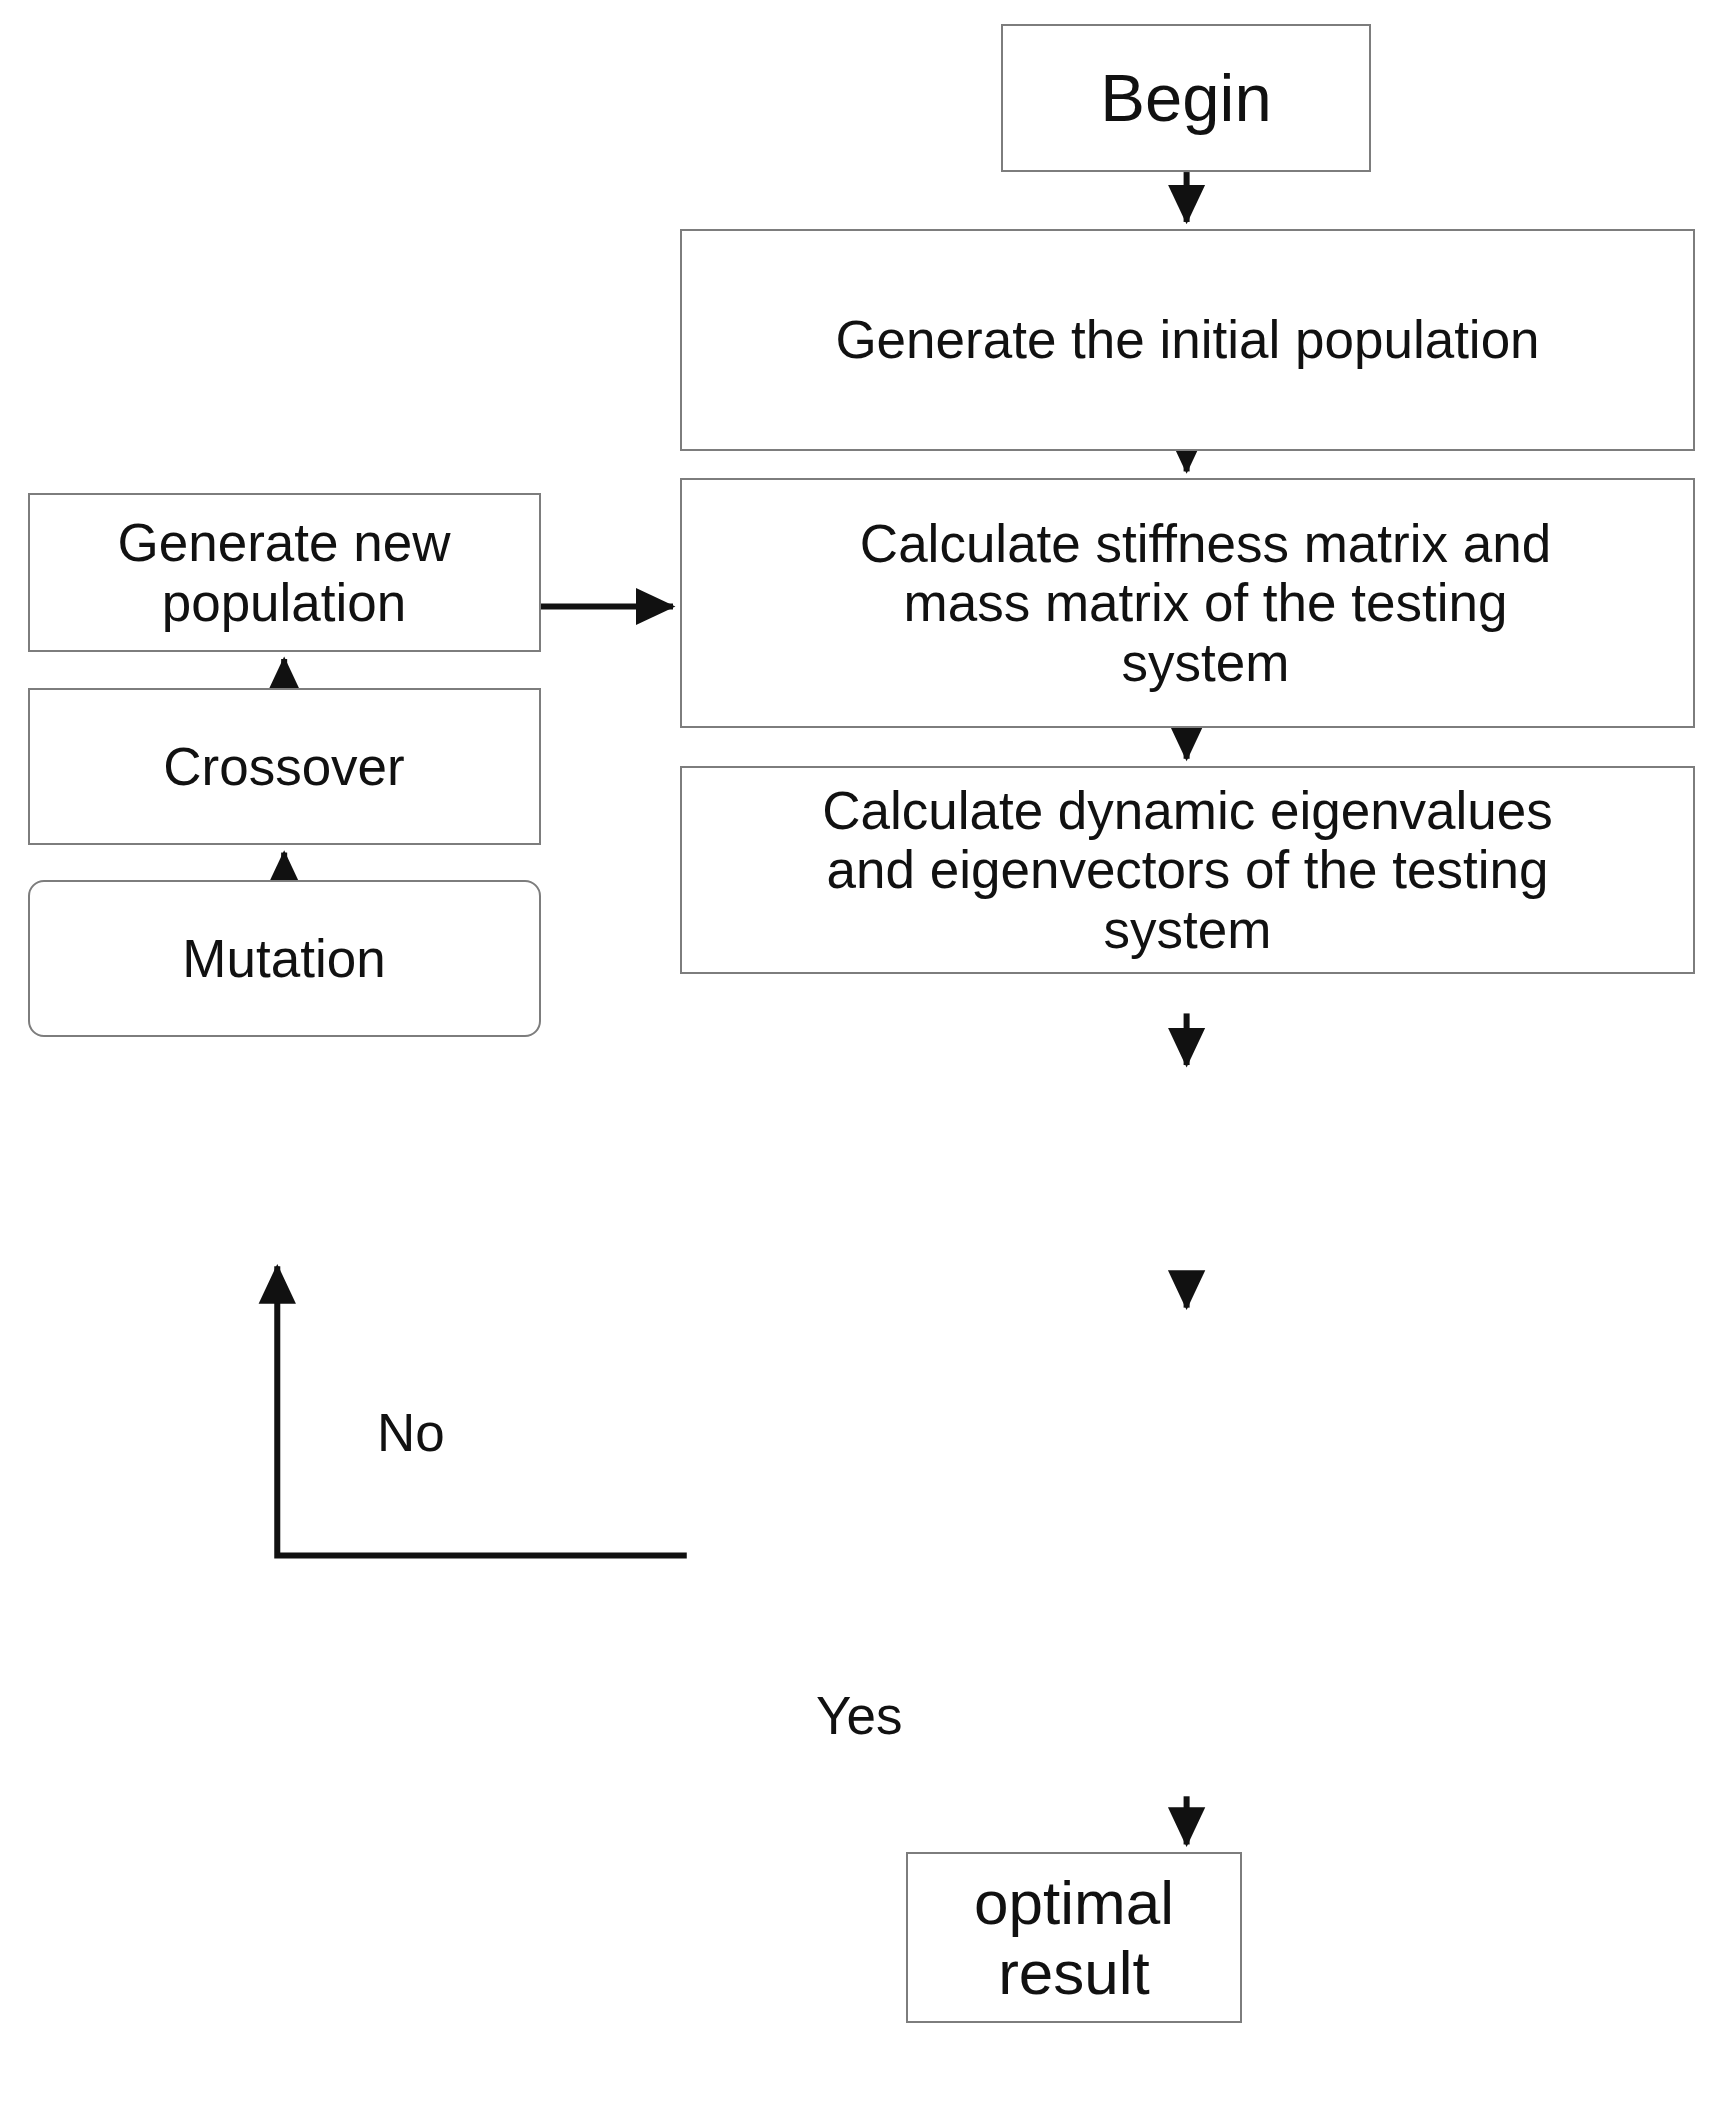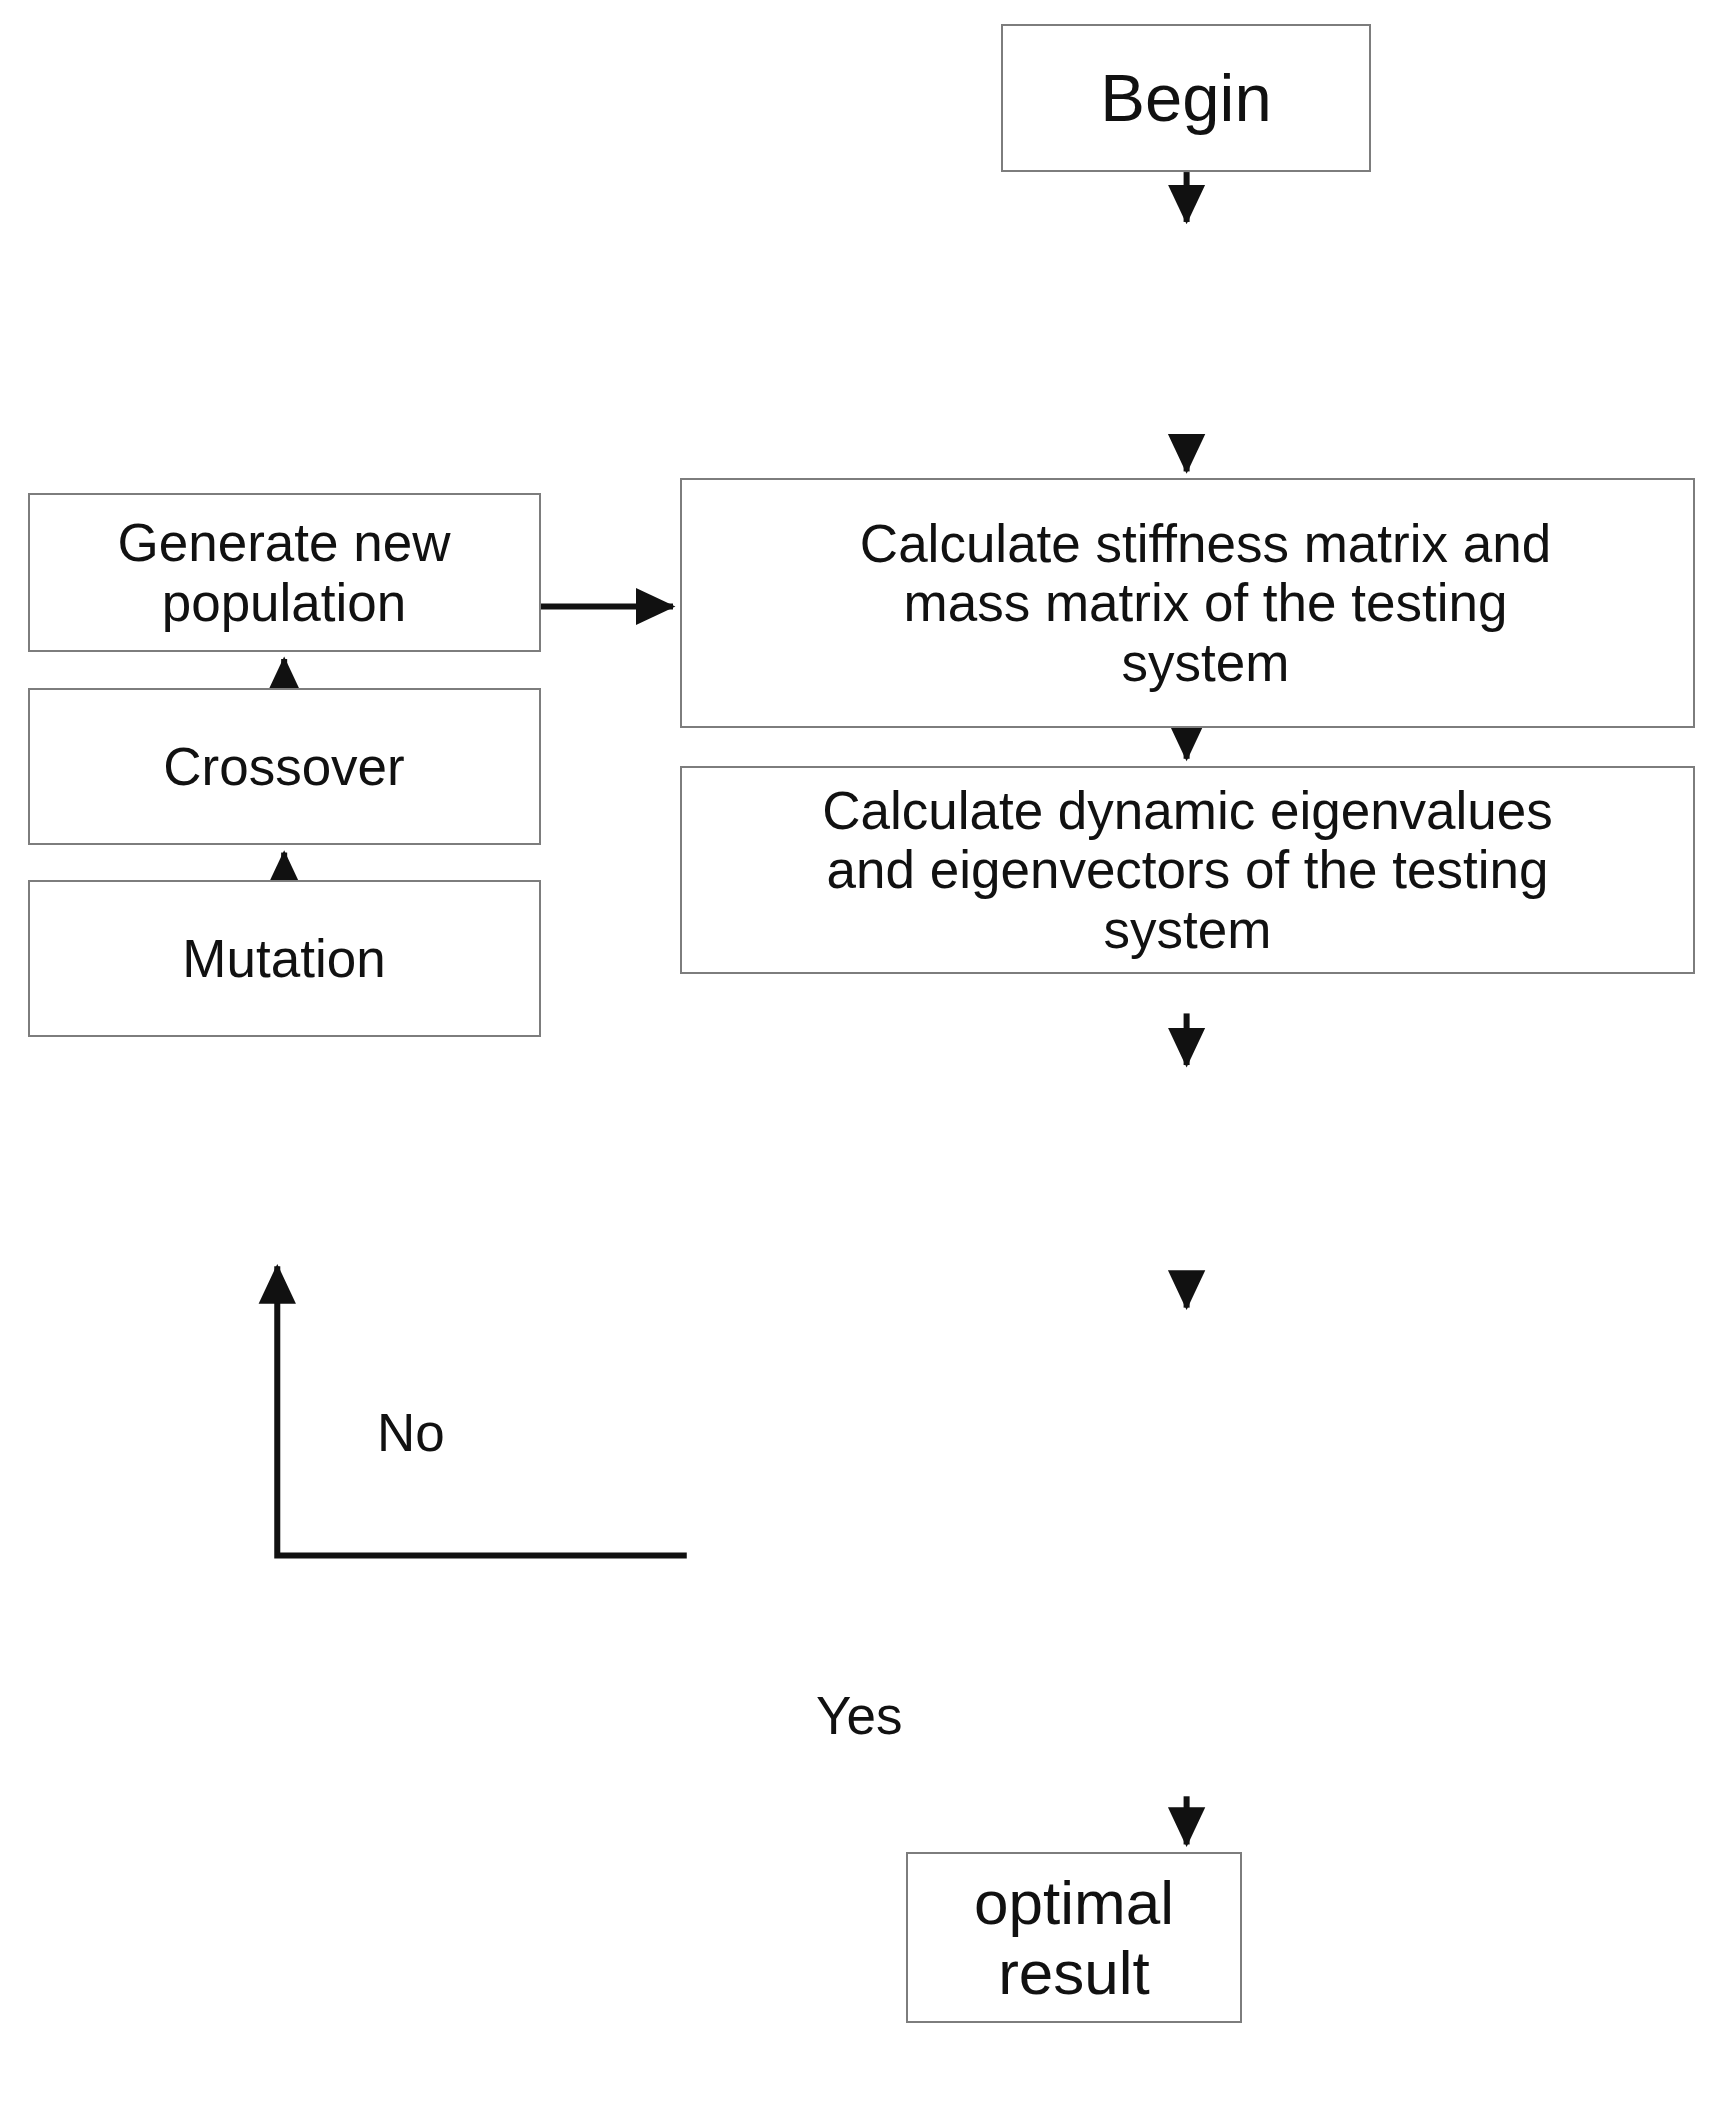--- a/index.html
+++ b/index.html
@@ -33,21 +33,21 @@
     white-space: pre-line;
   }
   
   #node-begin      { left: 1001px; top: 24px;   width: 370px;  height: 148px; font-size: 67px; align-items: center; }
   #node-initpop    { left: 680px;  top: 229px;  width: 1015px; height: 222px; font-size: 53px; }
   #node-stiffness  { left: 680px;  top: 478px;  width: 1015px; height: 250px; font-size: 53px; padding-left: 36px; }
   #node-eigen      { left: 680px;  top: 766px;  width: 1015px; height: 208px; font-size: 53px; }
   #node-objective  { left: 680px;  top: 1072px; width: 1015px; height: 215px; font-size: 53px; }
   #node-newpop     { left: 27.5px;   top: 493px;  width: 513px;  height: 159px; font-size: 53px; }
   #node-crossover  { left: 27.5px;   top: 688px;  width: 513px;  height: 157px; font-size: 53px; }
-  #node-mutation   { left: 27.5px;   top: 880px; width: 513px;  height: 157px; font-size: 53px; }
+  #node-mutation   { left: 27.5px;   top: 880px; width: 513px;  height: 157px; font-size: 53px; border-radius: 16px; }
   #node-result     { left: 906px; top: 1852px; width: 336px;  height: 171px; font-size: 62px; }
 
   
   #node-decision {
     position: absolute;
     left: 685px;
     top: 1315px;
     width: 1012px;
     height: 482px;
   }
@@ -114,20 +114,23 @@
 
     <line x1="330" y1="800" x2="330" y2="766" stroke="#111111" stroke-width="7" marker-end="url(#arrowhead)"></line>
 
     <line x1="628" y1="705" x2="782" y2="705" stroke="#111111" stroke-width="7" marker-end="url(#arrowhead)"></line>
   </svg>
 
   <div class="node" id="node-begin">
     <span class="label">Begin</span>
   </div>
 
+  <div class="node" id="node-initpop">
+    <span class="label">Generate the initial population</span>
+  </div>
 
   <div class="node" id="node-stiffness">
     <span class="label">Calculate stiffness matrix and
 mass matrix of the testing
 system</span>
   </div>
 
   <div class="node" id="node-eigen">
     <span class="label">Calculate dynamic eigenvalues
 and eigenvectors of the testing

